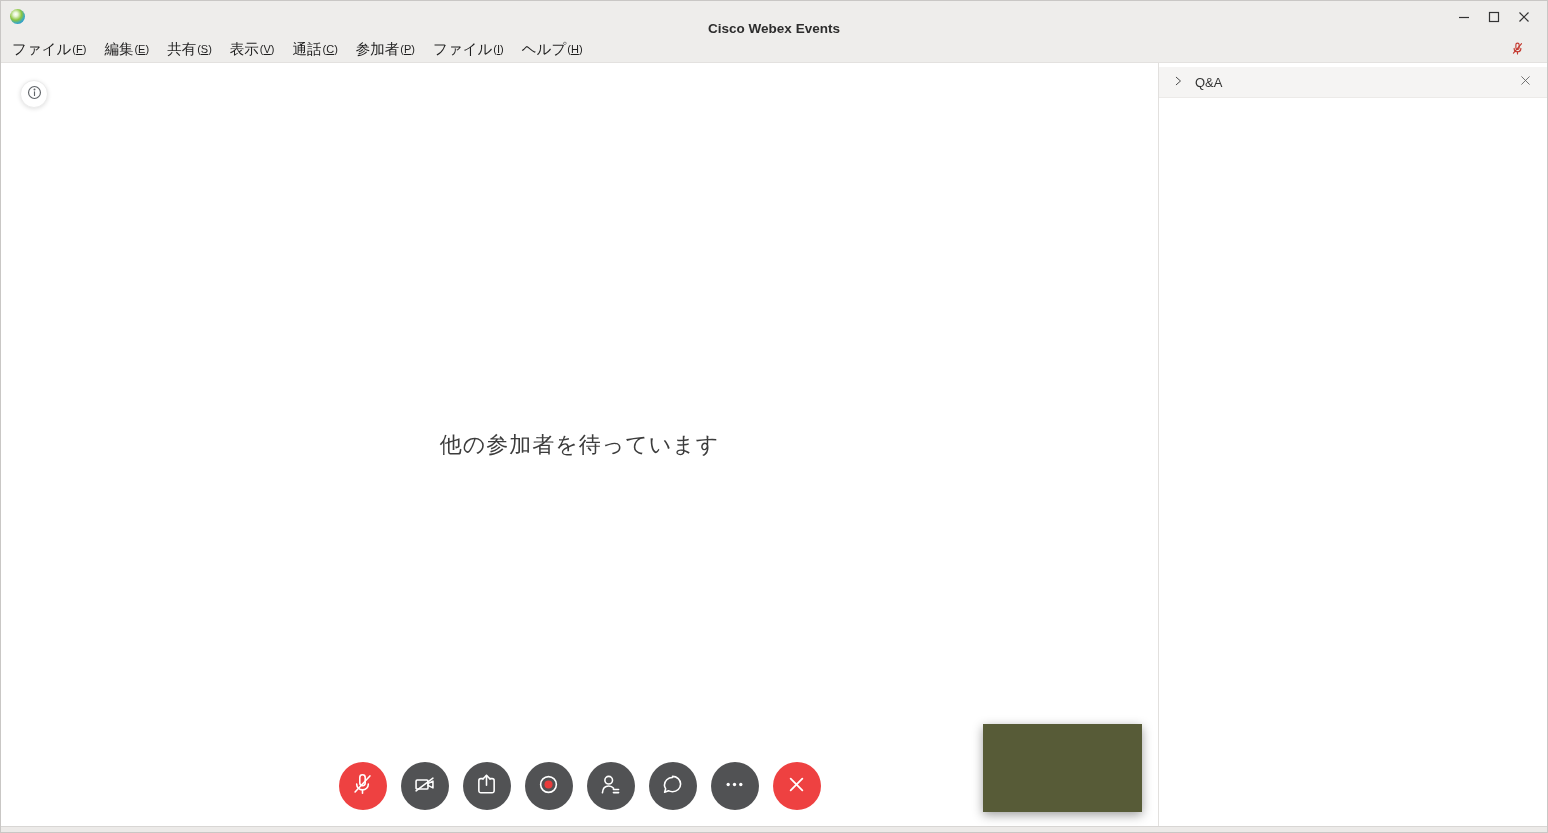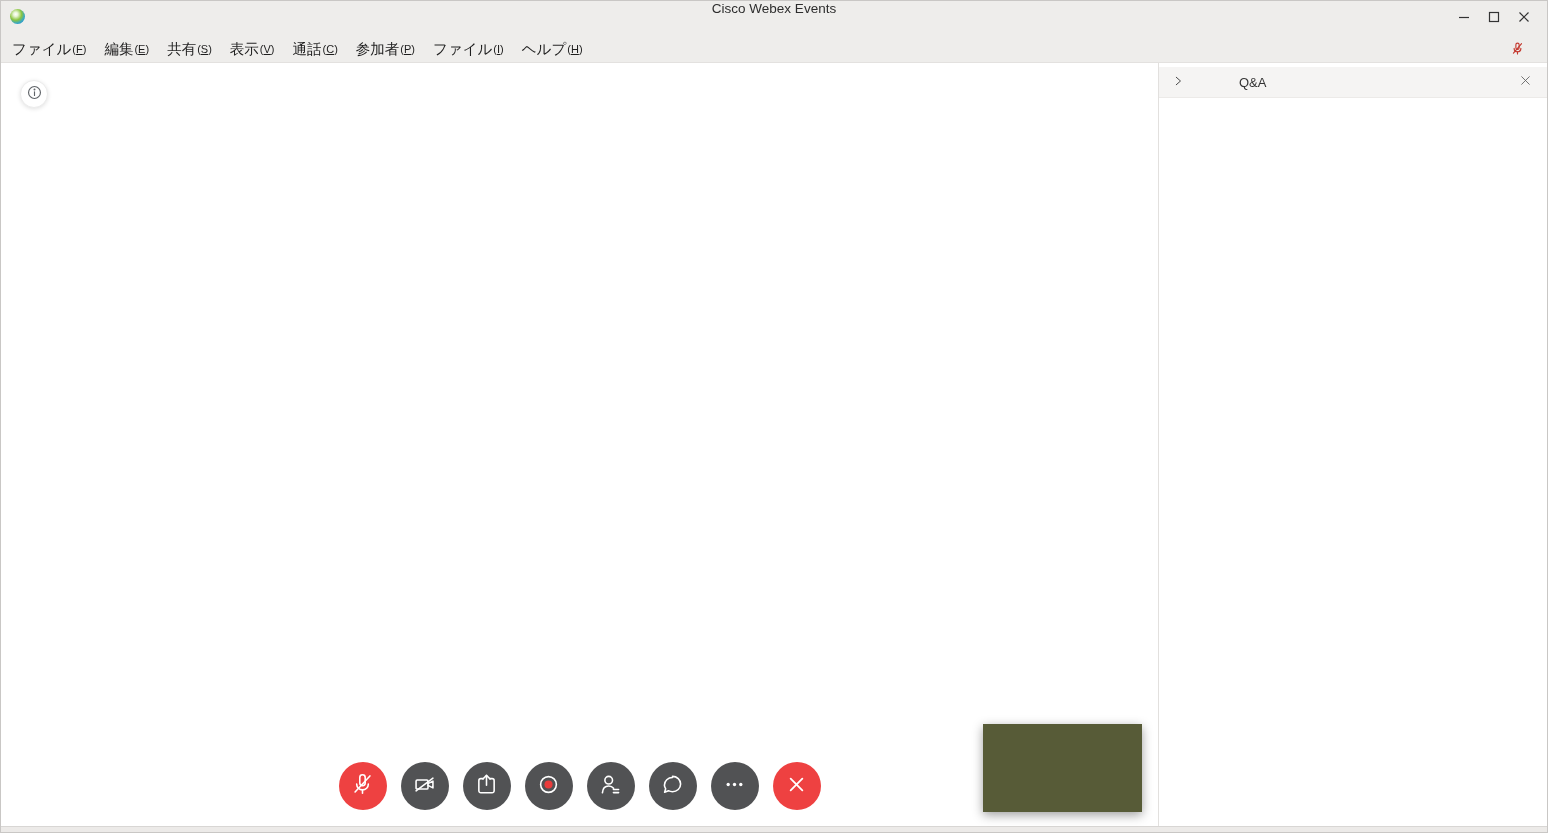--- a/index.html
+++ b/index.html
@@ -12,22 +12,23 @@
     border: 1px solid #c9c7c5;
     position: relative;
     display: flex; flex-direction: column;
     overflow: hidden;
   }
 
   
   .titlebar {
     height: 35px; flex: 0 0 auto;
     background: var(--chrome-bg, #eeedeb);
-    display: flex; align-items: flex-start;
+    display: flex; align-items: flex-end;
     position: relative;
+    font-weight: bold;
   }
   .logo {
     position: absolute; left: 9px; top: 8px;
     width: 15px; height: 15px; border-radius: 50%;
     background: radial-gradient(circle at 38% 35%,
       #ffffff 0%, #e8f5d5 16%, #8bc540 44%, #35a7c9 68%, #156e92 100%);
   }
   .title {
     flex: 1; text-align: center;
     font-size: 13.5px; color: #2d2d2d;
@@ -97,21 +98,21 @@
     background: var(--self-video, #575b37);
     box-shadow: 0 3px 10px rgba(0,0,0,.38);
   }
 
   
   .panel { flex: 1; background: #ffffff; display: flex; flex-direction: column; min-width: 0; }
   .panel-header {
     margin-top: 4px; height: 31px; flex: 0 0 auto;
     background: var(--panel-header-bg, #f5f4f3);
     border-bottom: 1px solid #eceae8;
-    display: flex; align-items: center; padding: 0 13px; gap: 44px;
+    display: flex; align-items: center; padding: 0 13px;
   }
   .panel-collapse { background: none; border: none; cursor: pointer; display: flex; padding: 0; }
   .panel-title { font-size: 13px; color: #333333; margin-left: 11px; }
   .panel-close { margin-left: auto; background: none; border: none; cursor: pointer; display: flex; padding: 2px; }
   .panel-body { flex: 1; background: #ffffff; }
 
   .bottom-strip {
     height: 6px; flex: 0 0 auto;
     background: #eceae8; border-top: 1px solid #d8d6d4;
   }
@@ -199,20 +200,21 @@
       <button class="info-btn">
         <span>
           <svg width="17" height="17" viewBox="0 0 24 24" fill="none" stroke="#5f6368" stroke-width="1.6" stroke-linecap="round">
             <circle cx="12" cy="12" r="8.4"></circle>
             <line x1="12" y1="11" x2="12" y2="16.2"></line>
             <circle cx="12" cy="7.6" r="0.6" fill="#5f6368"></circle>
           </svg>
         </span>
       </button>
 
+      <div class="waiting-msg">他の参加者を待っています</div>
 
       <div class="control-bar">
 
         <button class="ctl-btn ctl-danger">
           <span>
             <svg width="27" height="27" viewBox="0 0 24 24" fill="none" stroke="#ffffff" stroke-width="1.4" stroke-linecap="round">
               <rect x="9.6" y="3.4" width="4.8" height="9.6" rx="2.4"></rect>
               <path d="M6.8 11.6a5.2 5.2 0 0 0 10.4 0"></path>
               <line x1="12" y1="16.8" x2="12" y2="19.8"></line>
               <line x1="5.4" y1="18.6" x2="18.6" y2="4.4"></line>

